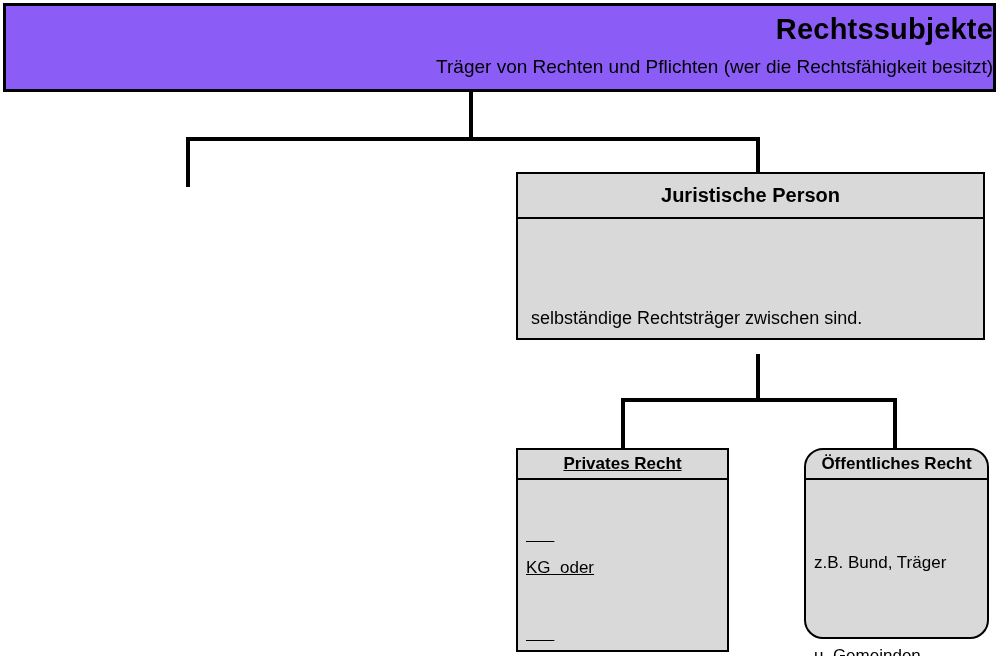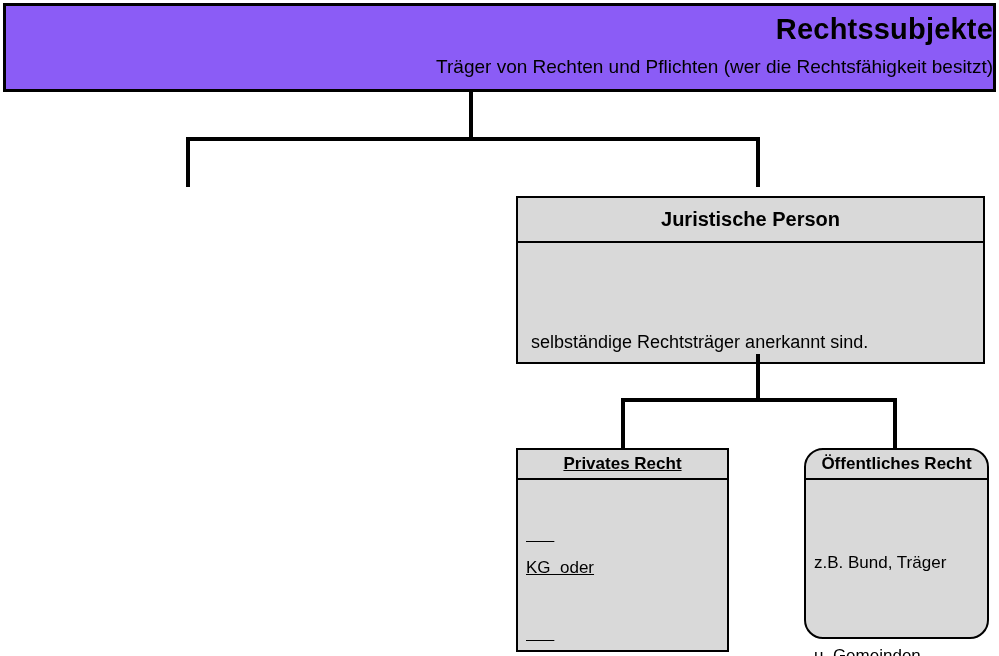--- a/index.html
+++ b/index.html
@@ -62,21 +62,21 @@
     height: 28px;
     font-size: 17px;
   }
   .node-body {
     white-space: pre-wrap;
   }
   .body-line { display: block; }
 
   
   .node-natuerliche   { left: 3px;   top: 186px; width: 469px; height: 168px; }
-  .node-juristische   { left: 516px; top: 196px; width: 469px; height: 168px; }
+  .node-juristische   { left: 516px; top: 172px; width: 469px; height: 168px; }
   .node-privates      { left: 516px; top: 448px; width: 213px; height: 204px; text-decoration: underline; }
   .node-oeffentliches { left: 804px; top: 448px; width: 185px; height: 191px; border-radius: 19px; }
 
   .node-natuerliche .node-body {
     padding: 11px 10px 0 10px;
     font-size: 18px;
     line-height: 40px;
   }
   .node-juristische .node-body {
     padding: 7px 13px 0 13px;
@@ -116,21 +116,21 @@
 
   <div class="line conn-root-stem"></div>
   <div class="line conn-level1-bar"></div>
   <div class="line conn-left-drop"></div>
   <div class="line conn-right-drop"></div>
 
 
   <div class="node node-big node-juristische">
     <div class="node-header">Juristische Person</div>
     <div class="node-body">
-      <span class="body-line">selbständige Rechtsträger anerkannt sind.</span>
+      <span class="body-line">selbständige Rechtsträger zwischen sind.</span>
     </div>
   </div>
 
   <div class="line conn-jur-stem"></div>
   <div class="line conn-level2-bar"></div>
   <div class="line conn-priv-drop"></div>
   <div class="line conn-oeff-drop"></div>
 
   <div class="node node-small node-privates">
     <div class="node-header">Privates Recht</div>

